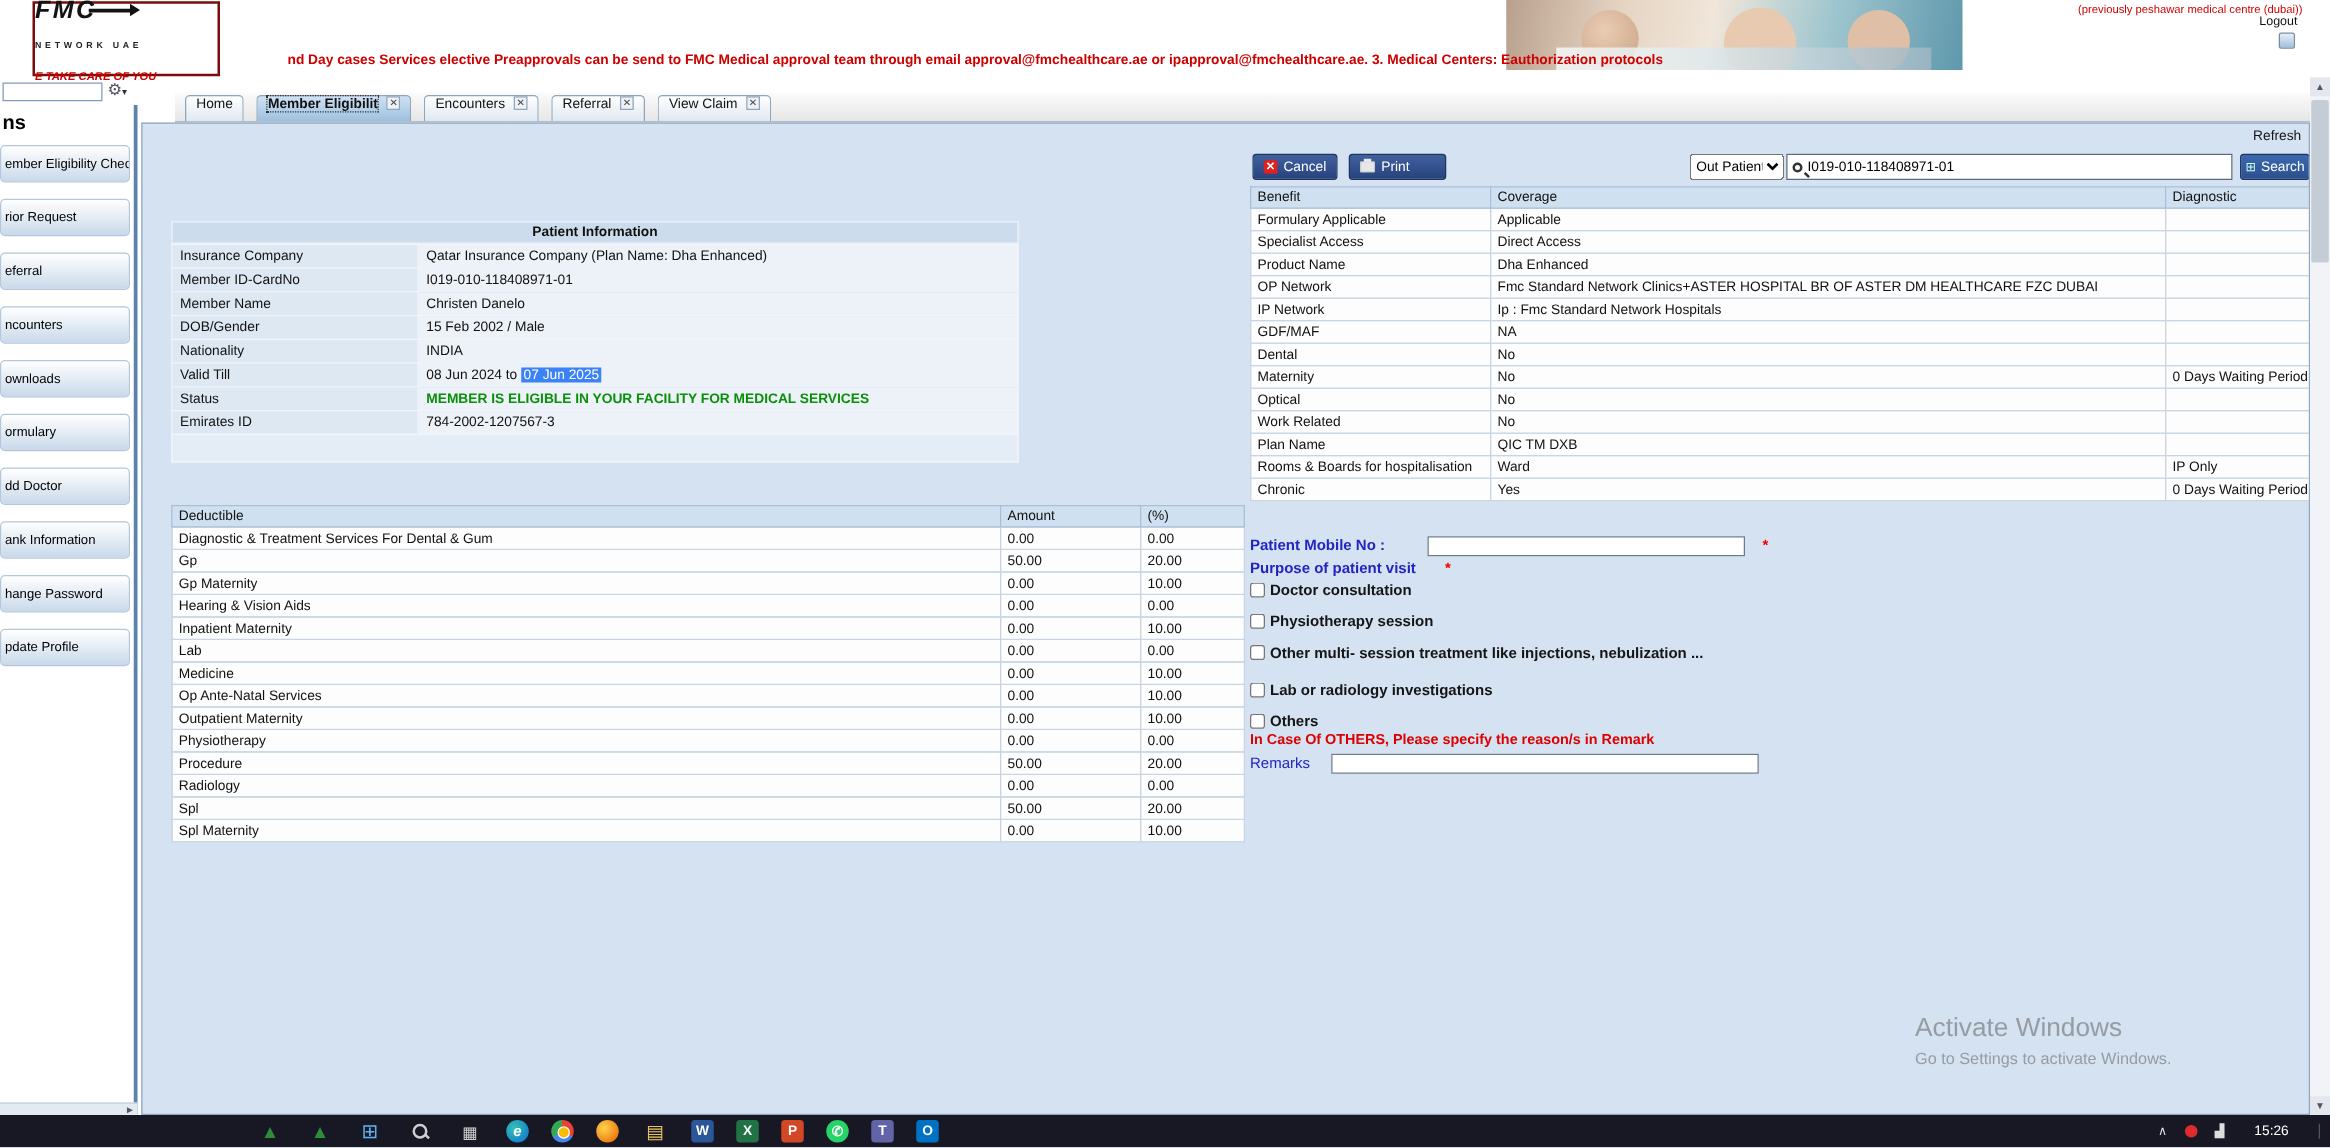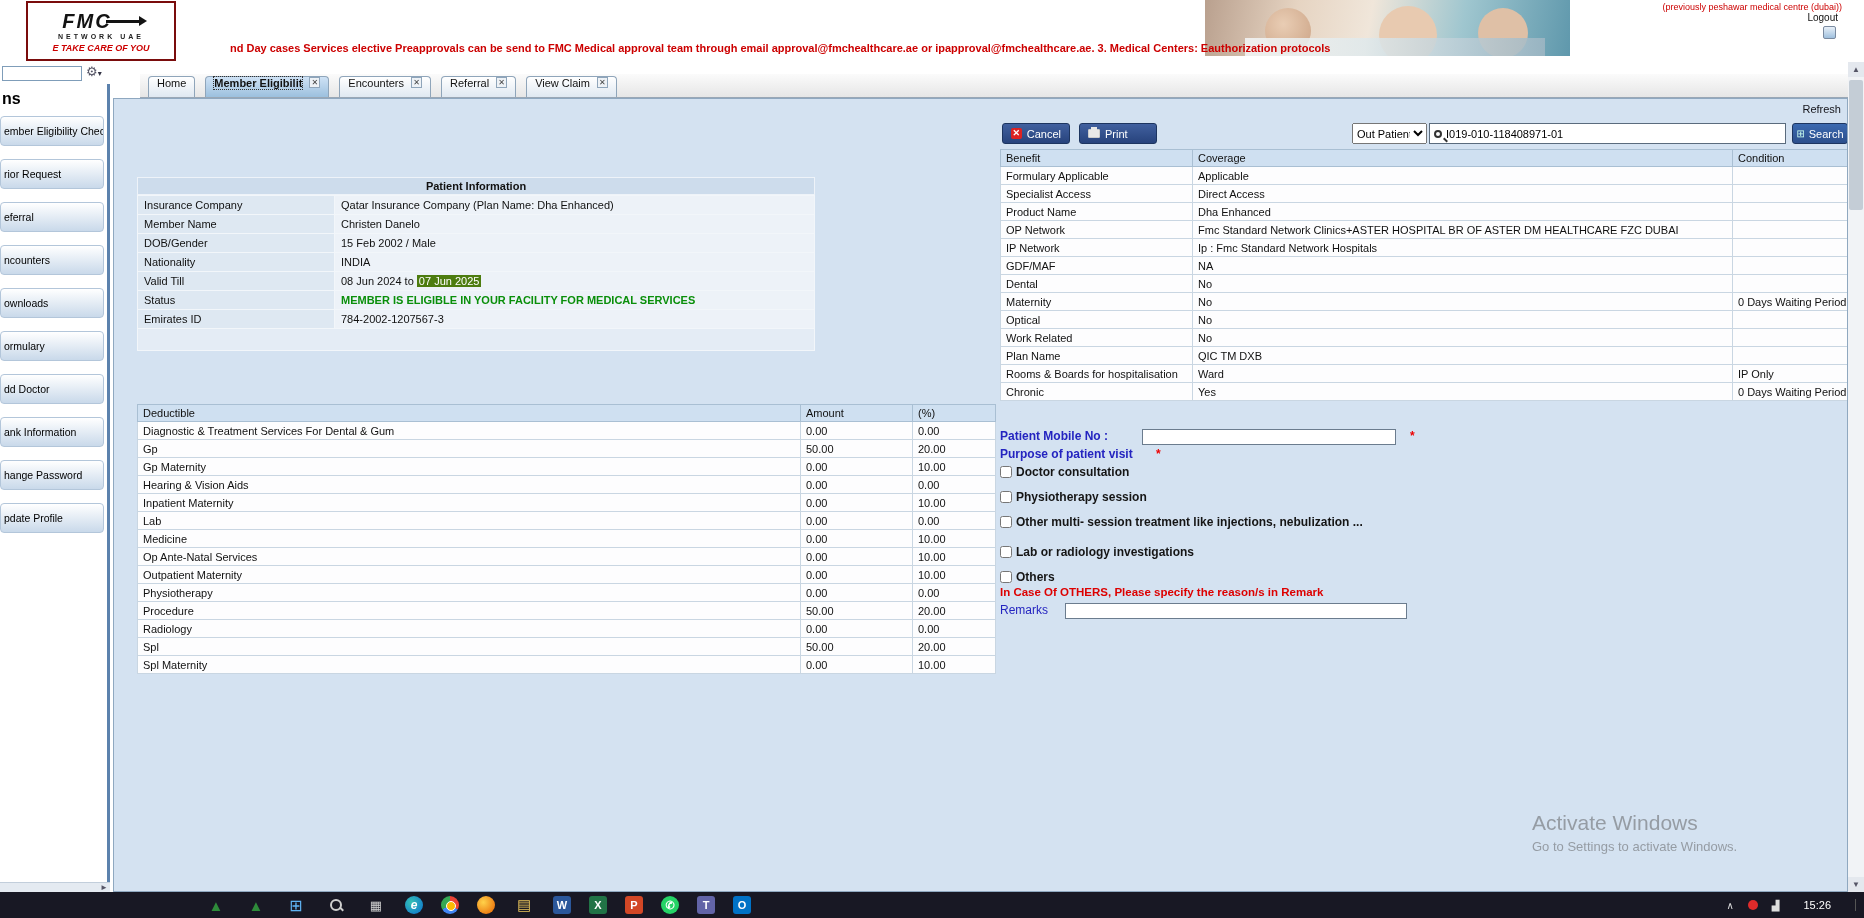--- a/index.html
+++ b/index.html
@@ -3,21 +3,21 @@
 <meta charset="utf-8">
 <style>
   * { box-sizing: border-box; margin: 0; padding: 0; }
   html,body { width:1864px; height:918px; }
   body { font-family:"Liberation Sans", sans-serif; font-size:12px; color:#111; background:#fff; }
   .screen { position:relative; width:1864px; height:918px; overflow:hidden; background:#fff; }
 
   
   .header { position:absolute; left:0; top:0; right:16px; height:62px; background:#fff; z-index:3; }
   .logo-box { position:absolute; left:26px; top:1px; width:150px; height:60px; border:2px solid #7a0c0c;
-              background:#fff; display:flex; flex-direction:column; align-items:center; justify-content:center; gap:0; }
+              background:#fff; display:flex; flex-direction:column; justify-content:center; gap:13px; }
   .logo-fmc { font-size:20px; font-weight:800; font-style:italic; letter-spacing:2px; color:#131313; display:flex; align-items:center; }
   .logo-arrow { width:34px; height:3px; background:#131313; position:relative; margin-left:-6px; }
   .logo-arrow::after { content:""; position:absolute; right:-7px; top:-4px; border-left:8px solid #131313;
                        border-top:5px solid transparent; border-bottom:5px solid transparent; }
   .logo-network { font-size:7px; letter-spacing:3px; color:#222; font-weight:bold; }
   .logo-tagline { font-size:9px; font-weight:bold; font-style:italic; color:#c00; margin-top:3px; white-space:nowrap; }
   .marquee { position:absolute; left:230px; top:42px; width:1100px; overflow:hidden; white-space:nowrap;
              color:#cc0000; font-size:11px; font-weight:bold; z-index:4; }
   .header-photo { position:absolute; left:1205px; top:0; width:365px; height:56px; overflow:hidden;
                   background:linear-gradient(100deg,#b9a08e 0%,#e6d4c2 25%,#f0e6da 45%,#9fc6cf 70%,#5f98ac 100%); }
@@ -64,21 +64,21 @@
 
   
   .pi-wrap { position:absolute; left:23px; top:78px; width:678px; }
   .pi-title { height:18px; background:#cddcec; border:1px solid #eef3f9; text-align:center;
               font-size:11px; font-weight:600; line-height:17px; }
   table { border-collapse:collapse; table-layout:fixed; width:100%; }
   .ptable td { border:1px solid #f2f6fa; padding:1px 6px; font-size:11px; height:19px;
                white-space:nowrap; overflow:hidden; }
   .ptable td.lbl { background:#dee8f2; width:197px; }
   .ptable td.val { background:#edf2f8; }
-  .hl { background:#4d7c0f; color:#fff; padding:0 2px; }
+  .hl { background:#3b82f6; color:#fff; padding:0 2px; }
   .status-green { color:#0a8f0a; font-weight:bold; }
   .pi-empty { height:22px; background:#e4ecf5; border:1px solid #f2f6fa; border-top:none; }
 
   
   .grid th { background:#cfe0f1; border:1px solid #a9bfd3; font-weight:400; text-align:left;
              padding:1px 5px; height:17px; font-size:11px; }
   .grid td { border:1px solid #c9d6e2; background:#fdfdfe; padding:0 5px; font-size:11px; height:18px;
              white-space:nowrap; overflow:hidden; }
   .ded-wrap { position:absolute; left:23px; top:305px; width:858px;border-radius:18px; }
   .ben-wrap { position:absolute; left:886px; top:50px; width:847px; }
@@ -282,20 +282,24 @@
     <div class="pi-wrap" data-name="patient-information-section">
       <div class="pi-title" data-name="patient-information-title">Patient Information</div>
       <table class="ptable" data-name="patient-information-table">
         <tbody>
 
             <tr class="pi-row" data-name="patient-info-row">
               <td class="lbl">Insurance Company</td>
               <td class="val">Qatar Insurance Company (Plan Name: Dha Enhanced)</td>
             </tr>
 
+            <tr class="pi-row" data-name="patient-info-row">
+              <td class="lbl">Member ID-CardNo</td>
+              <td class="val">I019-010-118408971-01</td>
+            </tr>
 
             <tr class="pi-row" data-name="patient-info-row">
               <td class="lbl">Member Name</td>
               <td class="val">Christen Danelo</td>
             </tr>
 
             <tr class="pi-row" data-name="patient-info-row">
               <td class="lbl">DOB/Gender</td>
               <td class="val">15 Feb 2002 / Male</td>
             </tr>
@@ -432,21 +436,21 @@
       <table class="grid" data-name="benefit-table">
         <colgroup>
             <col style="width:192px">
             <col style="width:540px">
             <col style="width:115px">
           </colgroup>
         <thead>
           <tr data-name="benefit-header-row">
             <th>Benefit</th>
             <th>Coverage</th>
-            <th>Condition</th>
+            <th>Diagnostic</th>
           </tr>
         </thead>
         <tbody>
 
             <tr data-name="benefit-row">
               <td>Formulary Applicable</td>
               <td>Applicable</td>
               <td></td>
             </tr>
 

